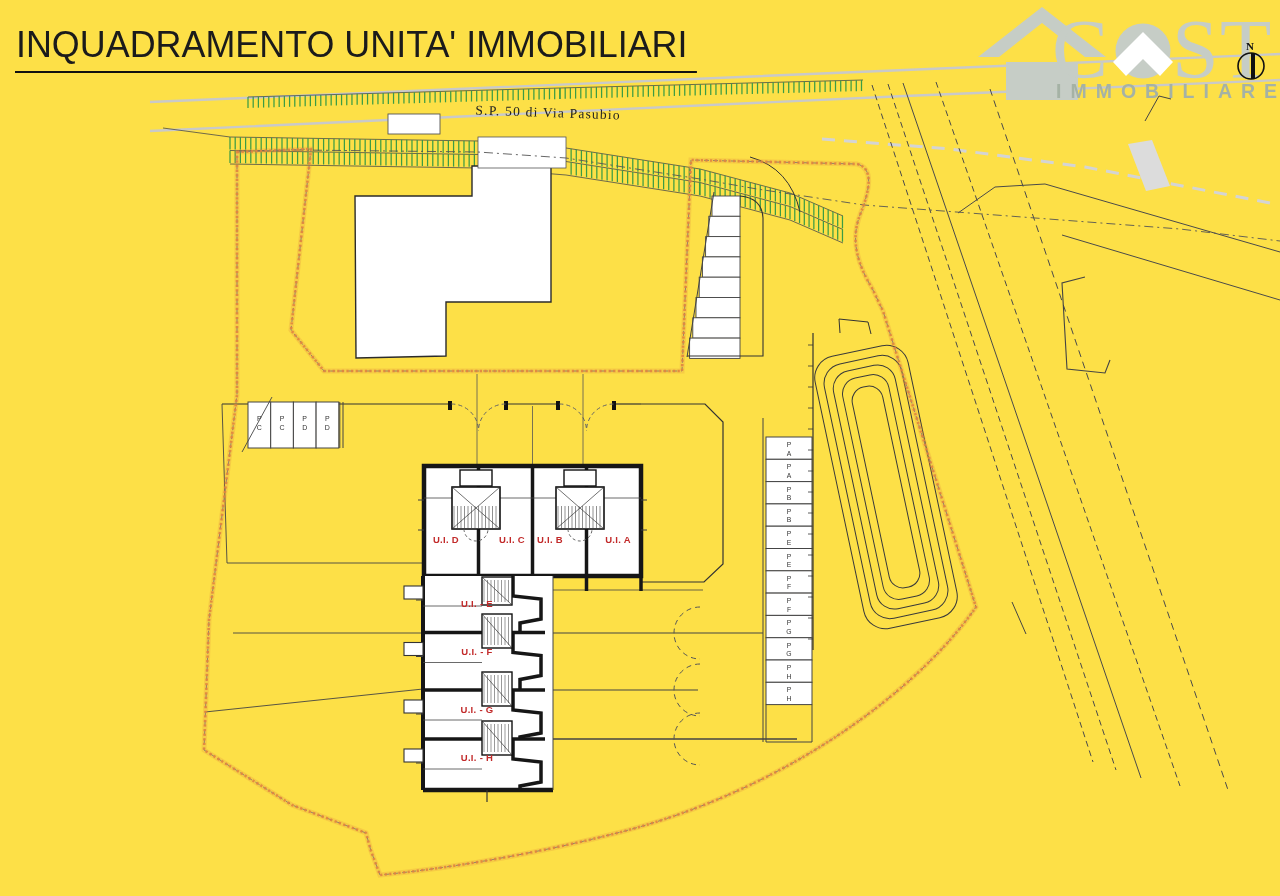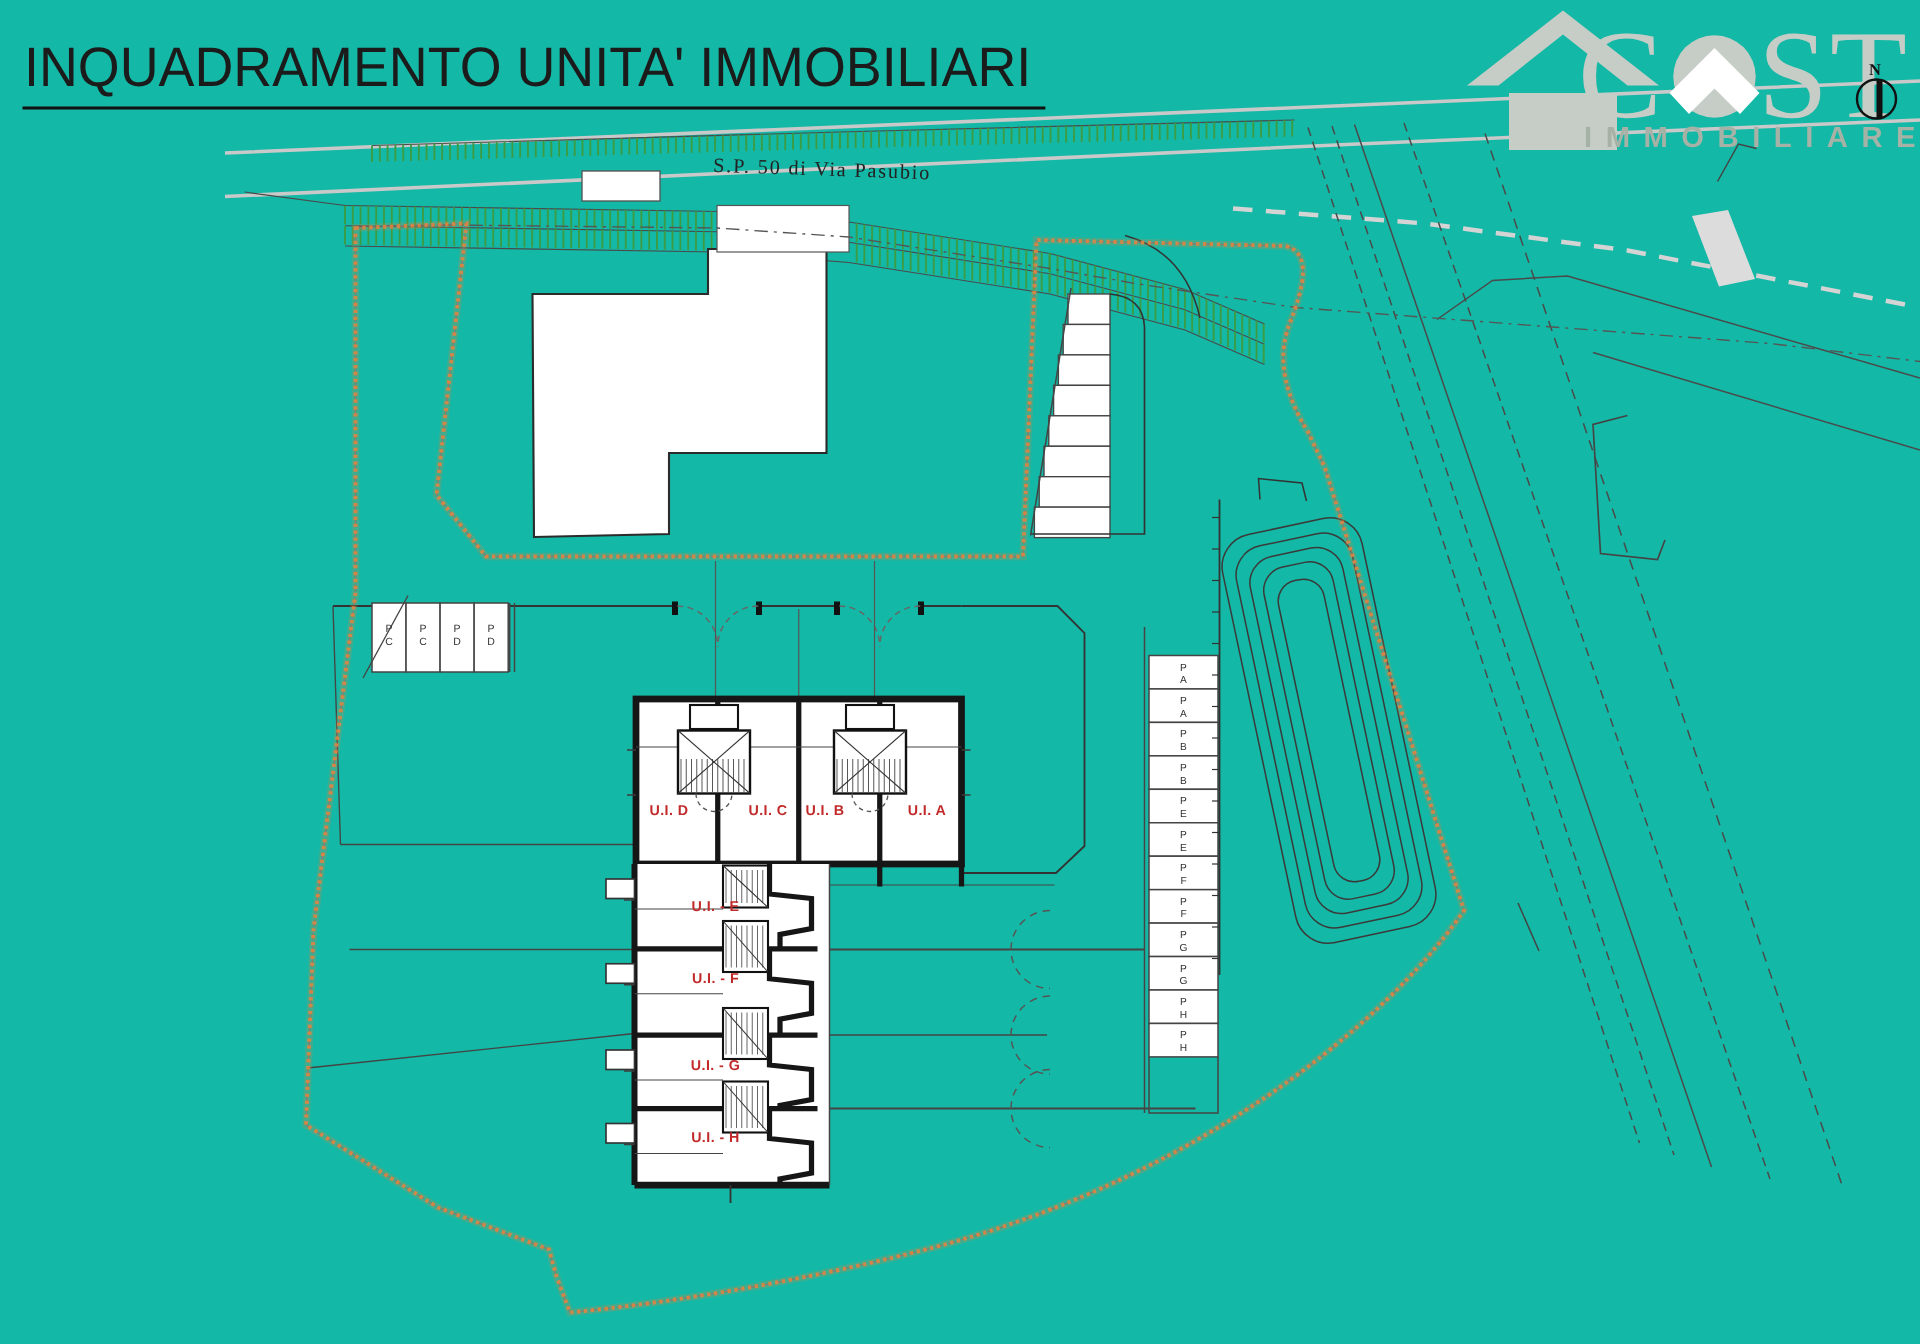--- a/index.html
+++ b/index.html
@@ -1,16 +1,16 @@
 <!DOCTYPE html>
 <html><head>
 <meta charset="utf-8">
 <style>
   html,body{margin:0;padding:0;background:#ffffff;}
-  .stage{position:relative;width:1280px;height:896px;background:#14b8a6;overflow:hidden;
+  .stage{position:relative;width:1280px;height:896px;background:#fde047;overflow:hidden;
          font-family:"Liberation Sans", sans-serif;}
   .stage svg{position:absolute;left:0;top:0;}
   .title{
     position:absolute;left:15px;top:24px;
     font-size:37px;color:#1b1b1b;letter-spacing:0px;
     font-family:"Liberation Sans", sans-serif;
     border-bottom:2.6px solid #111;padding:0 10px 5px 1px;width:max-content;
     transform:scaleX(.97);transform-origin:left top;white-space:nowrap;
   }
   text{font-family:"Liberation Sans", sans-serif;}

